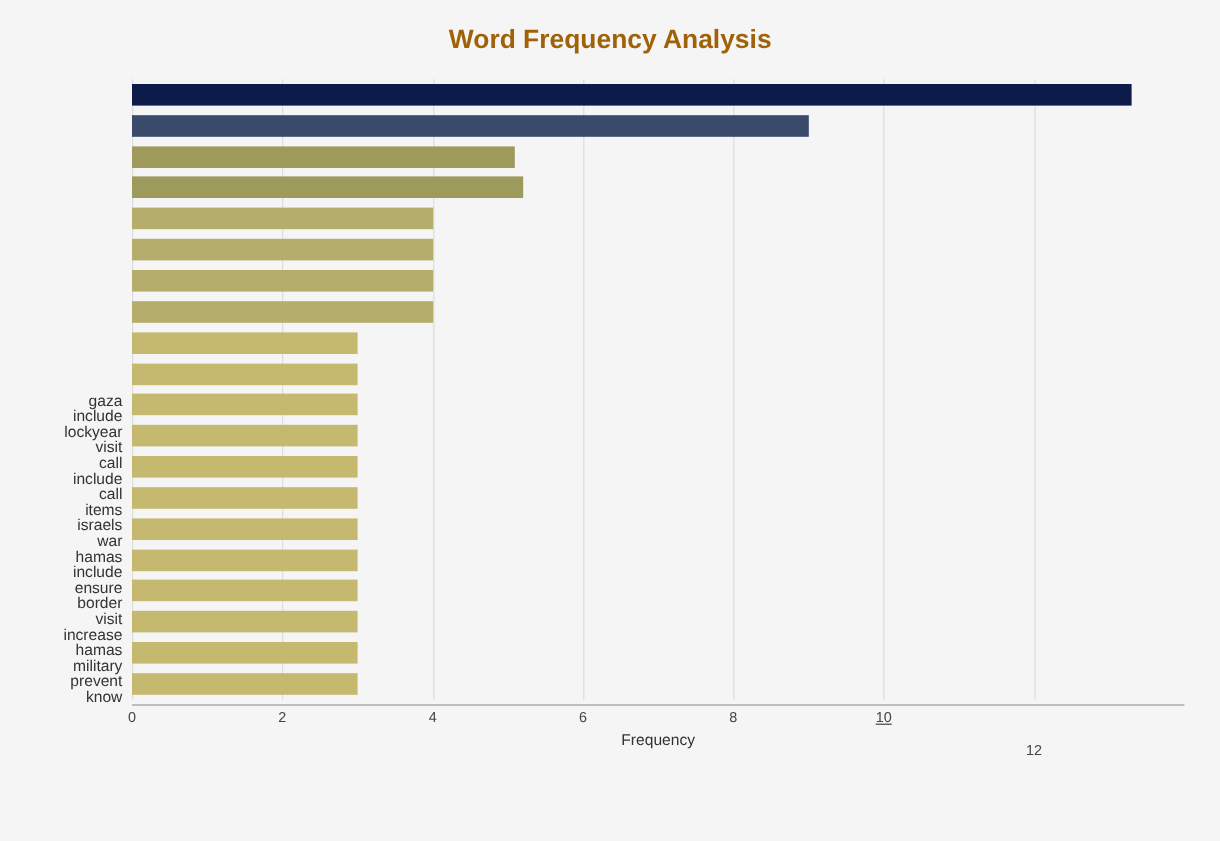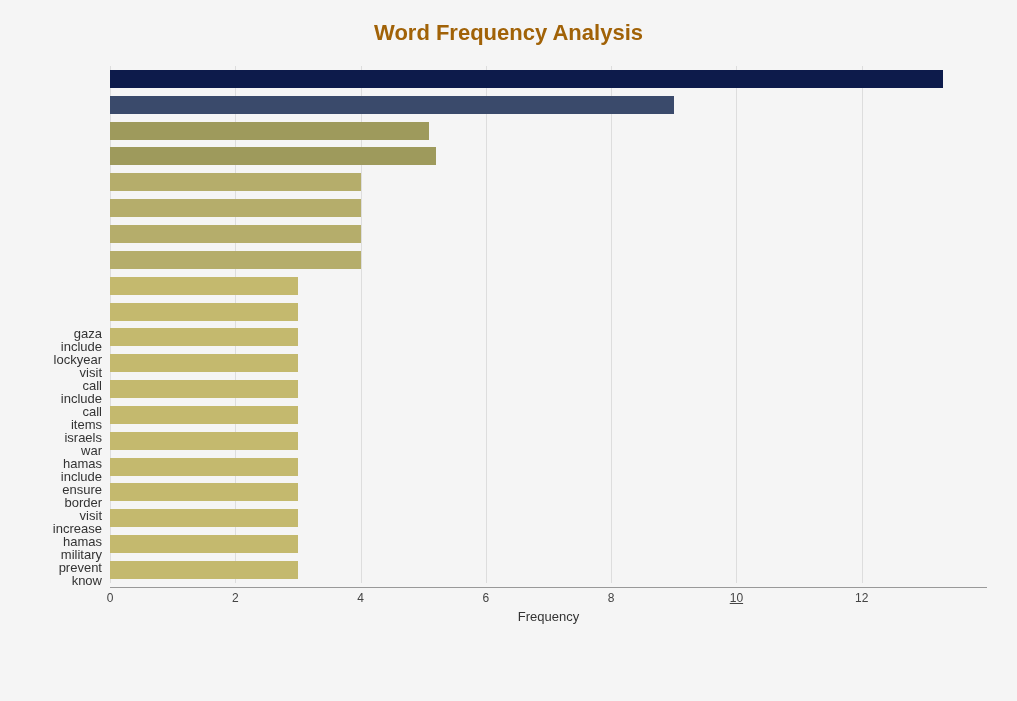--- a/index.html
+++ b/index.html
@@ -226,19 +226,19 @@
         </div>
       <div class="x-axis">
         <div class="x-axis-line"></div>
         <div class="x-ticks" id="x-ticks">
             <div class="x-tick" style="left: 0%;">0</div>
             <div class="x-tick" style="left: 14.2857%;">2</div>
             <div class="x-tick" style="left: 28.5714%;">4</div>
             <div class="x-tick" style="left: 42.8571%;">6</div>
             <div class="x-tick" style="left: 57.1429%;">8</div>
             <div class="x-tick" style="left: 71.4286%; text-decoration: underline;">10</div>
-            <div class="x-tick" style="left: 85.7143%;">12</div>
+            <div class="x-tick" style="left: 85.7143%; margin-top: 27px;">12</div>
           </div>
         <div class="x-axis-label">Frequency</div>
       </div>
     </div>
   </div>
 </div>
 
 </body></html>

